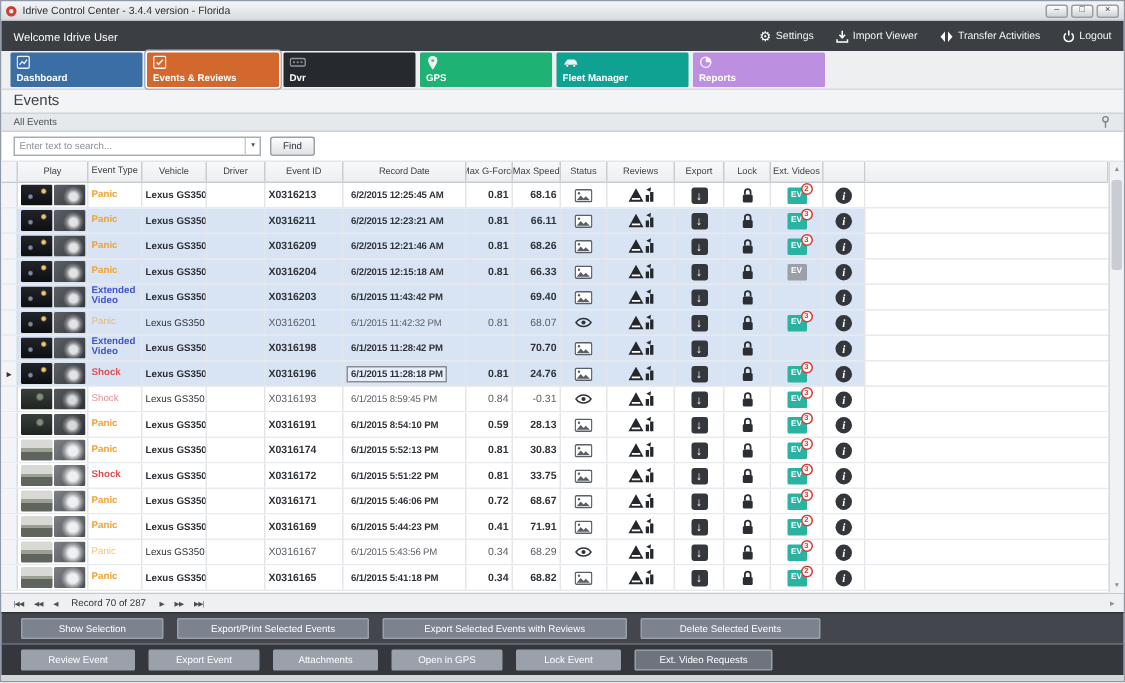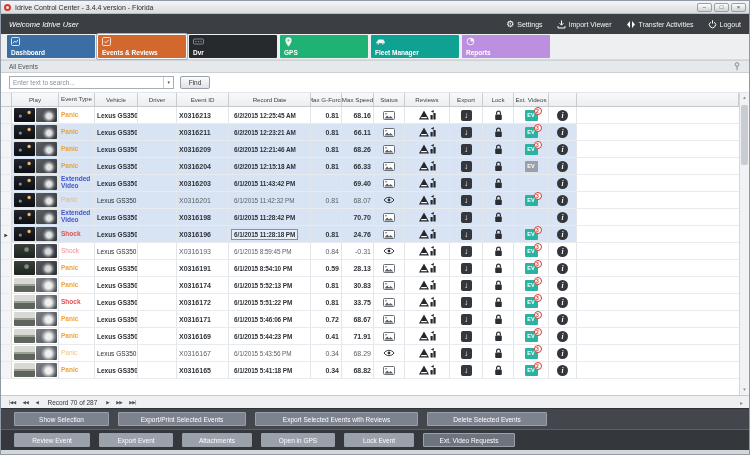--- a/index.html
+++ b/index.html
@@ -9,21 +9,21 @@
 
   
   .titlebar { height:13px; flex:0 0 13px; background:linear-gradient(#f4f5f6,#d9dcdf); display:flex; align-items:center; padding:0 3px; border-bottom:1px solid #b9bec4; }
   .app-ico { width:7px; height:7px; border:2px solid #d23b2f; border-radius:50%; margin-right:4px; flex:0 0 auto; }
   .title-text { font-size:7px; color:#2b2f34; white-space:nowrap; }
   .win-btns { margin-left:auto; display:flex; gap:2px; }
   .win-btn { width:15px; height:9px; background:linear-gradient(#fdfdfd,#cfd3d7); border:1px solid #9aa0a6; border-radius:2px; font-size:6px; line-height:7px; text-align:center; color:#3a3f44; }
 
   
   .appheader { height:20px; flex:0 0 20px; background:#3b3e42; color:#fff; display:flex; align-items:center; padding:0 8px; }
-  .welcome { font-size:7.5px;font-style:italic; }
+  .welcome { font-size:7.5px; }
   .hdr-actions { margin-left:auto; display:flex; align-items:center; gap:14px; }
   .hdr-action { display:flex; align-items:center; gap:3px; font-size:7px; color:#f2f3f4; cursor:pointer; }
   .hdr-action svg { display:block; }
   .gear-glyph { font-size:9px; line-height:9px; color:#fff; }
 
   
   .tabbar { height:26px; flex:0 0 26px; background:#edeff1; display:flex; align-items:center; padding:0 6px; gap:3px; border-bottom:1px solid #d7dade; }
   .tab { width:88px; height:23px; border-radius:1px; color:#fff; padding:2px 4px; display:flex; flex-direction:column; justify-content:space-between; cursor:pointer; }
   .tab .tab-label { font-size:6.5px; font-weight:bold; white-space:nowrap; }
   .tab.selected { box-shadow:0 0 0 1px #fff, 0 0 0 2px #aab1b9; }
@@ -201,20 +201,21 @@
     </div>
     <div class="tab" style="background: rgb(189, 143, 224);">
       <svg width="9" height="9" viewBox="0 0 9 9">
           <circle cx="4.5" cy="4.5" r="3.4" stroke="#fff" fill="none" stroke-width="0.9"></circle>
           <path d="M4.5 4.5V1.1A3.4 3.4 0 0 1 7.9 4.5z" fill="#fff"></path>
         </svg>
       <span class="tab-label">Reports</span>
     </div>
   </div>
 
+  <div class="pageheading">Events</div>
 
   <div class="paneltitle">
     <span>All Events</span>
     <svg class="pin" width="8" height="9" viewBox="0 0 8 9">
         <circle cx="4" cy="2.5" r="1.8" stroke="#7a8087" fill="none" stroke-width="0.9"></circle>
         <line x1="4" y1="4.3" x2="4" y2="8.2" stroke="#7a8087" stroke-width="0.9"></line>
       </svg>
   </div>
 
   <div class="searchrow">

